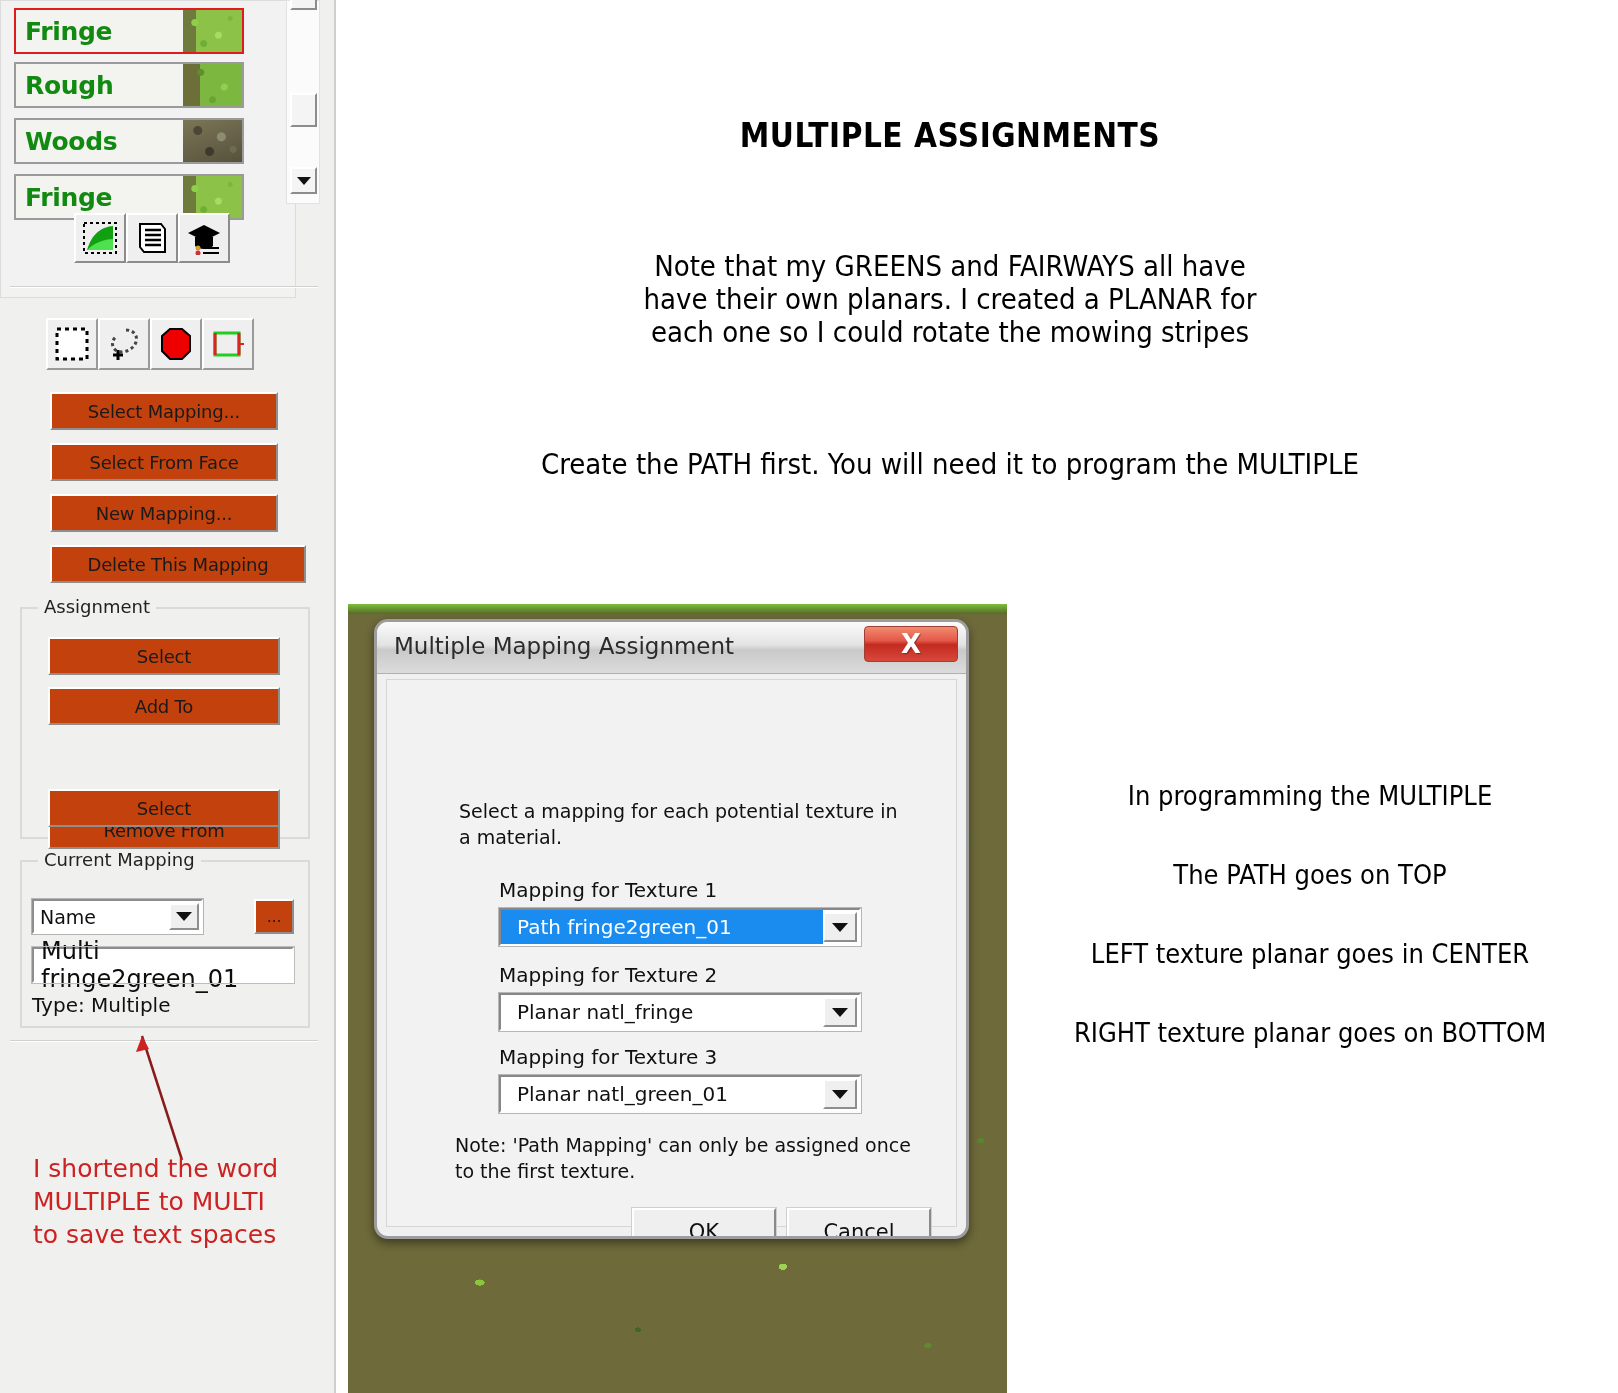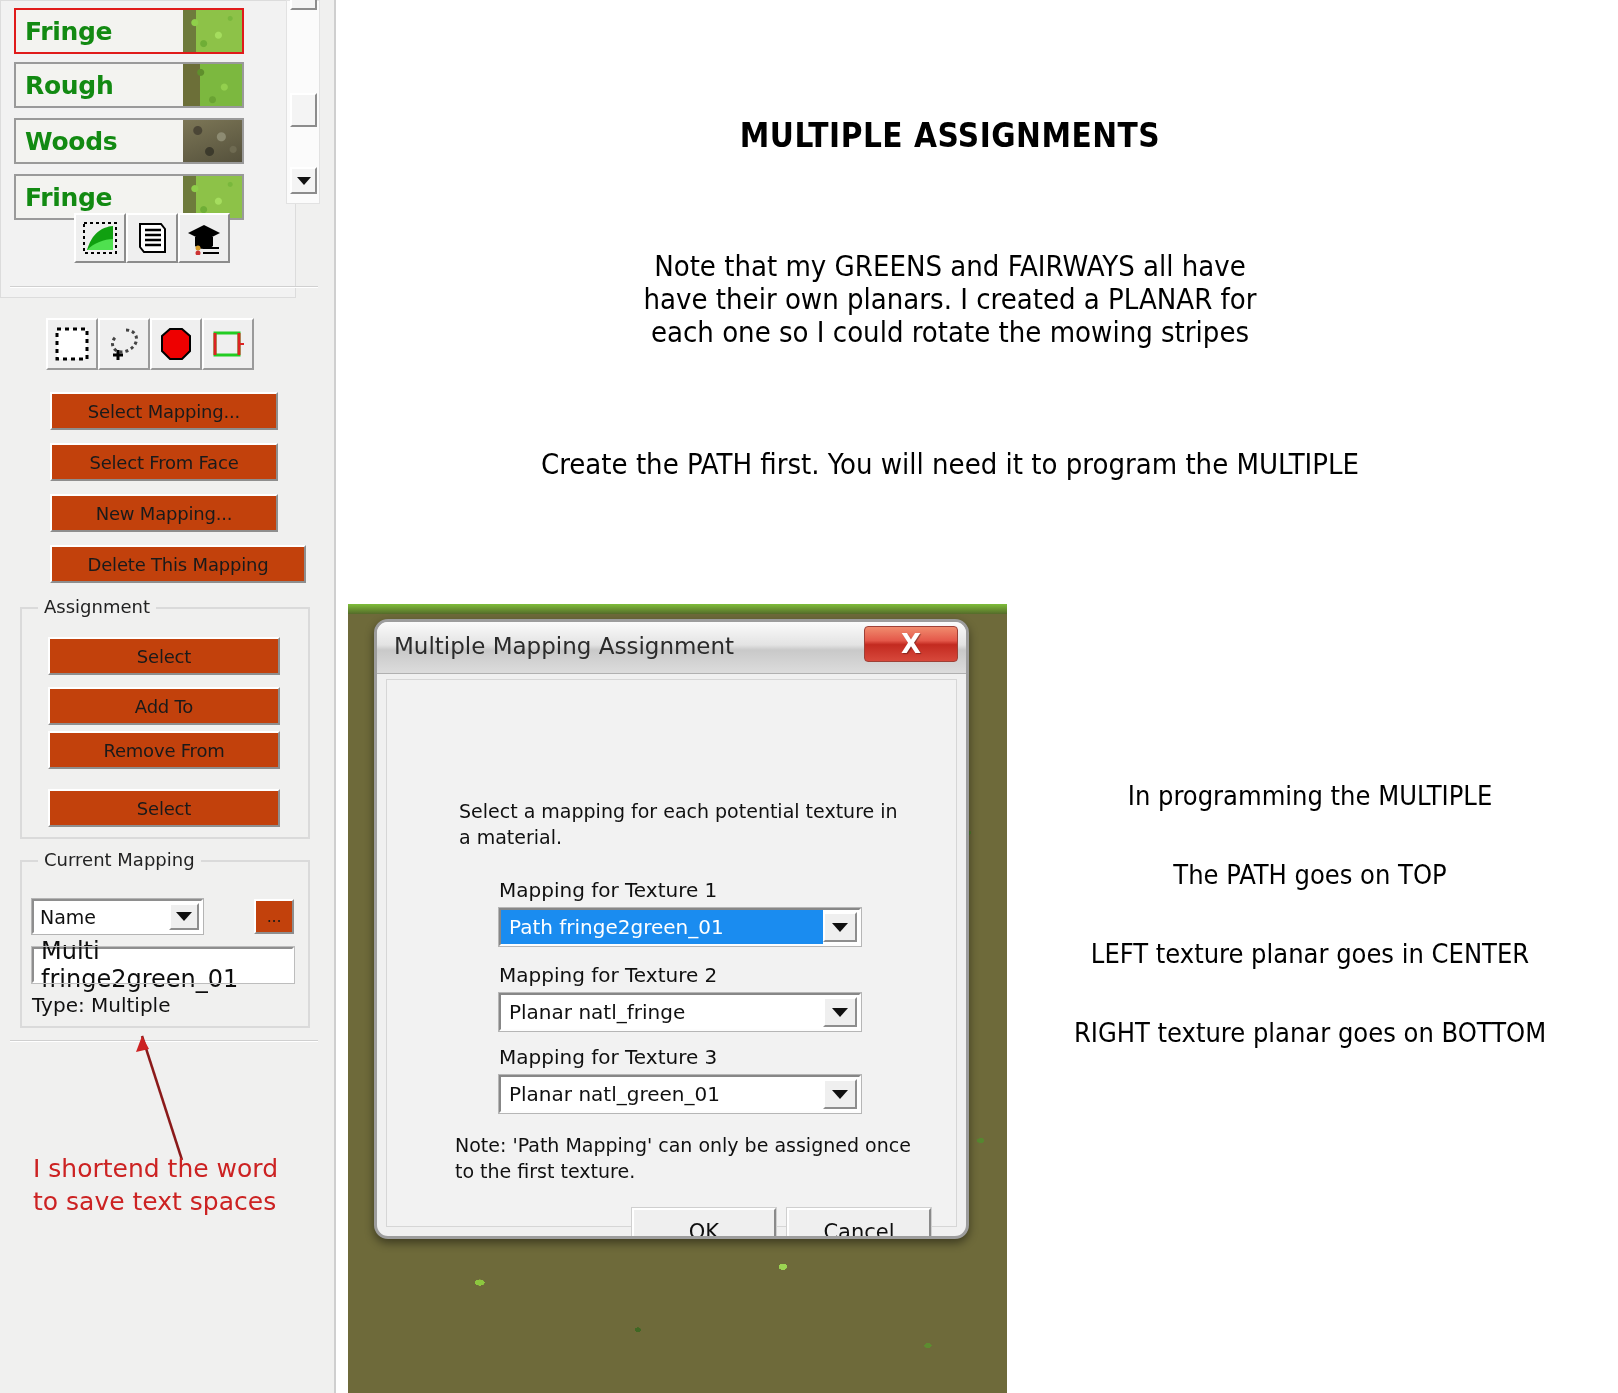--- a/index.html
+++ b/index.html
@@ -257,21 +257,21 @@
   }
   .dlg-combo {
     position: absolute; left: 112px; width: 362px; height: 38px;
     background: #ffffff;
     border-top: 2px solid #878787; border-left: 2px solid #878787;
     border-right: 2px solid #fdfdfd; border-bottom: 2px solid #fdfdfd;
     outline: 1px solid #b6b6b6;
     display: flex; align-items: center;
   }
   .dlg-combo .val {
-    flex: 1; padding-left: 8px; white-space: nowrap; overflow: hidden;
+    flex: 1; padding-left: 16px; white-space: nowrap; overflow: hidden;
     font-family: "DejaVu Sans", sans-serif; font-size: 20px; color: #101010;
   }
   .dlg-combo.selected .val { background: #1a8cf0; color: #ffffff; height: 100%;
     display: flex; align-items: center; }
   .dlg-combo .abox {
     width: 34px; height: calc(100% - 4px); margin: 2px 2px 2px 0;
     background: #efefef;
     border-top: 2px solid #ffffff; border-left: 2px solid #ffffff;
     border-right: 2px solid #8e8e8e; border-bottom: 2px solid #8e8e8e;
     display: flex; align-items: center; justify-content: center;
@@ -419,21 +419,21 @@
 
     <div class="fieldset" style="left:20px; top:607px; width:290px; height:232px;">
       <span class="legend">Assignment</span>
     </div>
     <div class="pbtn" style="left:48px; top:637px; width:232px; height:38px;">
       <span>Select</span>
     </div>
     <div class="pbtn" style="left:48px; top:687px; width:232px; height:38px;">
       <span>Add To</span>
     </div>
-    <div class="pbtn" style="left:48px; top:700px; width:232px; height:38px;margin-top:31px;">
+    <div class="pbtn" style="left:48px; top:780px; width:232px; height:38px;margin-top:31px;">
       <span>Remove From</span>
     </div>
     <div class="pbtn" style="left:48px; top:789px; width:232px; height:38px;">
       <span>Select</span>
     </div>
 
     <div class="fieldset" style="left:20px; top:860px; width:290px; height:168px;">
       <span class="legend">Current Mapping</span>
     </div>
 
@@ -455,20 +455,21 @@
 
     <div class="hdiv" style="top:1040px;"></div>
 
     <svg id="red-arrow" viewBox="0 0 190 150">
       <line x1="152" y1="140" x2="112" y2="16" stroke="#8b1a1a" stroke-width="2.5"></line>
       <path d="M112 16 L106 32 L119 29 Z" fill="#cc2222"></path>
     </svg>
 
     <div id="red-note">
       <div>I shortend the word</div>
+      <div>MULTIPLE to MULTI</div>
       <div>to save text spaces</div>
     </div>
   </div>
 
   <div id="texture-bg"></div>
   <div id="texture-top-strip"></div>
 
   <div id="dialog">
     <div id="dialog-titlebar">
       <span id="dialog-title">Multiple Mapping Assignment</span>

